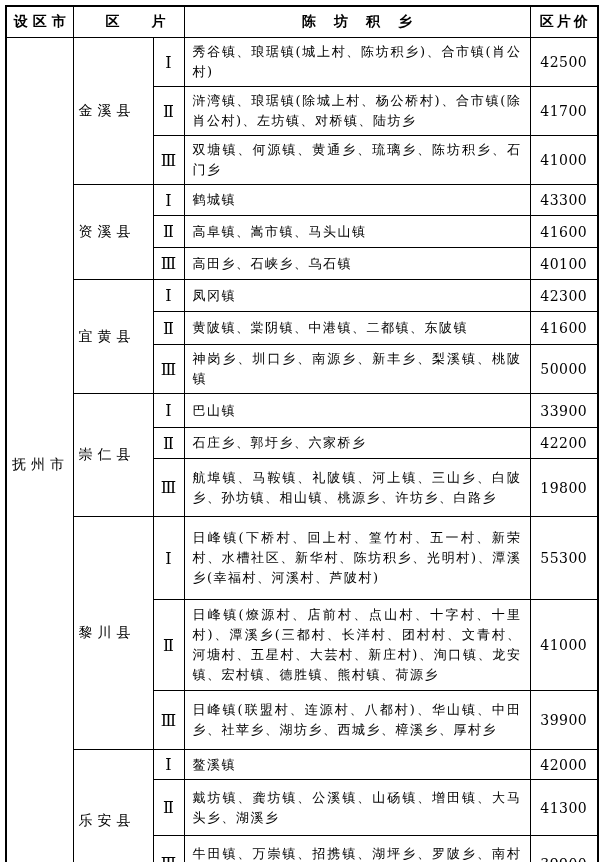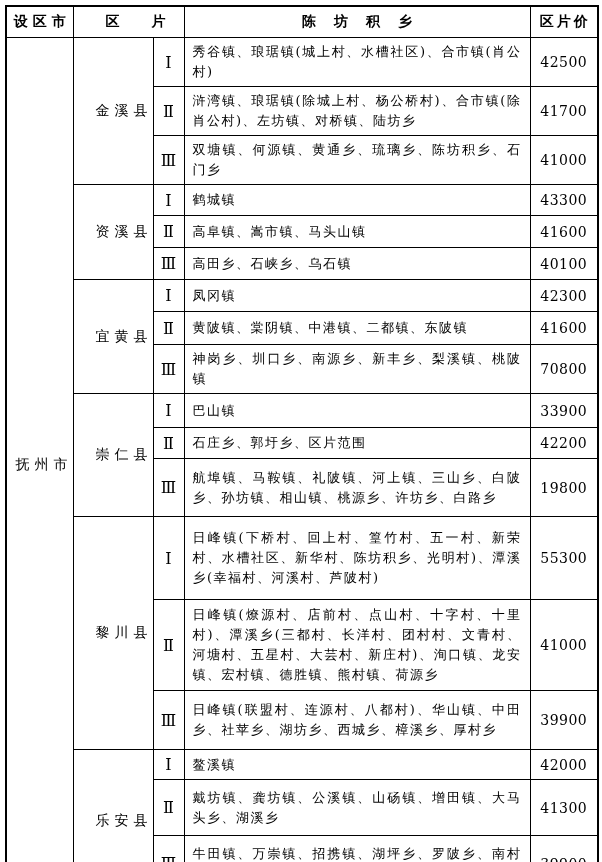--- a/index.html
+++ b/index.html
@@ -35,21 +35,21 @@
     text-align: center;
     padding: 0;
     white-space: nowrap;
   }
   th.hdr-city   { letter-spacing: 5px;  text-indent: 5px; }
   th.hdr-zone   { letter-spacing: 32px; text-indent: 32px; margin-top: 32px; }
   th.hdr-scope  { letter-spacing: 18px; text-indent: 18px; }
   th.hdr-price  { letter-spacing: 3px;  text-indent: 3px; margin-top: 14px; }
 
   td.city-cell, td.county-cell {
-    text-align: right;
+    text-align: left;
     font-size: 14px;
     letter-spacing: 5px;
     text-indent: 5px;
     padding: 0;
   }
   td.zone-num-cell {
     text-align: center;
     font-size: 16px;
     font-family: "DejaVu Serif", "Liberation Serif", serif;
     padding: 0;
@@ -87,21 +87,21 @@
       <th class="hdr-zone" colspan="2">区片</th>
       <th class="hdr-scope">陈坊积乡</th>
       <th class="hdr-price">区片价</th>
     </tr>
   </thead>
   <tbody id="table-body">
       <tr style="height: 49px;">
         <td class="city-cell" rowspan="18">抚州市</td>
         <td class="county-cell" rowspan="3">金溪县</td>
         <td class="zone-num-cell">Ⅰ</td>
-        <td class="scope-cell">秀谷镇、琅琚镇(城上村、水槽社区)、合市镇(肖公村)</td>
+        <td class="scope-cell">秀谷镇、琅琚镇(城上村、陈坊积乡)、合市镇(肖公村)</td>
         <td class="price-cell">42500</td>
       </tr>
       <tr style="height: 45px;">
         <td class="zone-num-cell">Ⅱ</td>
         <td class="scope-cell">浒湾镇、琅琚镇(除城上村、杨公桥村)、合市镇(除肖公村)、左坊镇、对桥镇、陆坊乡</td>
         <td class="price-cell">41700</td>
       </tr>
       <tr style="height: 35px;">
         <td class="zone-num-cell">Ⅲ</td>
         <td class="scope-cell">双塘镇、何源镇、黄通乡、琉璃乡、陈坊积乡、石门乡</td>
@@ -130,31 +130,31 @@
         <td class="price-cell">42300</td>
       </tr>
       <tr style="height: 33px;">
         <td class="zone-num-cell">Ⅱ</td>
         <td class="scope-cell">黄陂镇、棠阴镇、中港镇、二都镇、东陂镇</td>
         <td class="price-cell">41600</td>
       </tr>
       <tr style="height: 31px;">
         <td class="zone-num-cell">Ⅲ</td>
         <td class="scope-cell">神岗乡、圳口乡、南源乡、新丰乡、梨溪镇、桃陂镇</td>
-        <td class="price-cell">70800</td>
+        <td class="price-cell">50000</td>
       </tr>
       <tr style="height: 34px;">
         <td class="county-cell" rowspan="3">崇仁县</td>
         <td class="zone-num-cell">Ⅰ</td>
         <td class="scope-cell">巴山镇</td>
         <td class="price-cell">33900</td>
       </tr>
       <tr style="height: 31px;">
         <td class="zone-num-cell">Ⅱ</td>
-        <td class="scope-cell">石庄乡、郭圩乡、区片范围</td>
+        <td class="scope-cell">石庄乡、郭圩乡、六家桥乡</td>
         <td class="price-cell">42200</td>
       </tr>
       <tr style="height: 58px;">
         <td class="zone-num-cell">Ⅲ</td>
         <td class="scope-cell">航埠镇、马鞍镇、礼陂镇、河上镇、三山乡、白陂乡、孙坊镇、相山镇、桃源乡、许坊乡、白路乡</td>
         <td class="price-cell">19800</td>
       </tr>
       <tr style="height: 83px;">
         <td class="county-cell" rowspan="3">黎川县</td>
         <td class="zone-num-cell">Ⅰ</td>

